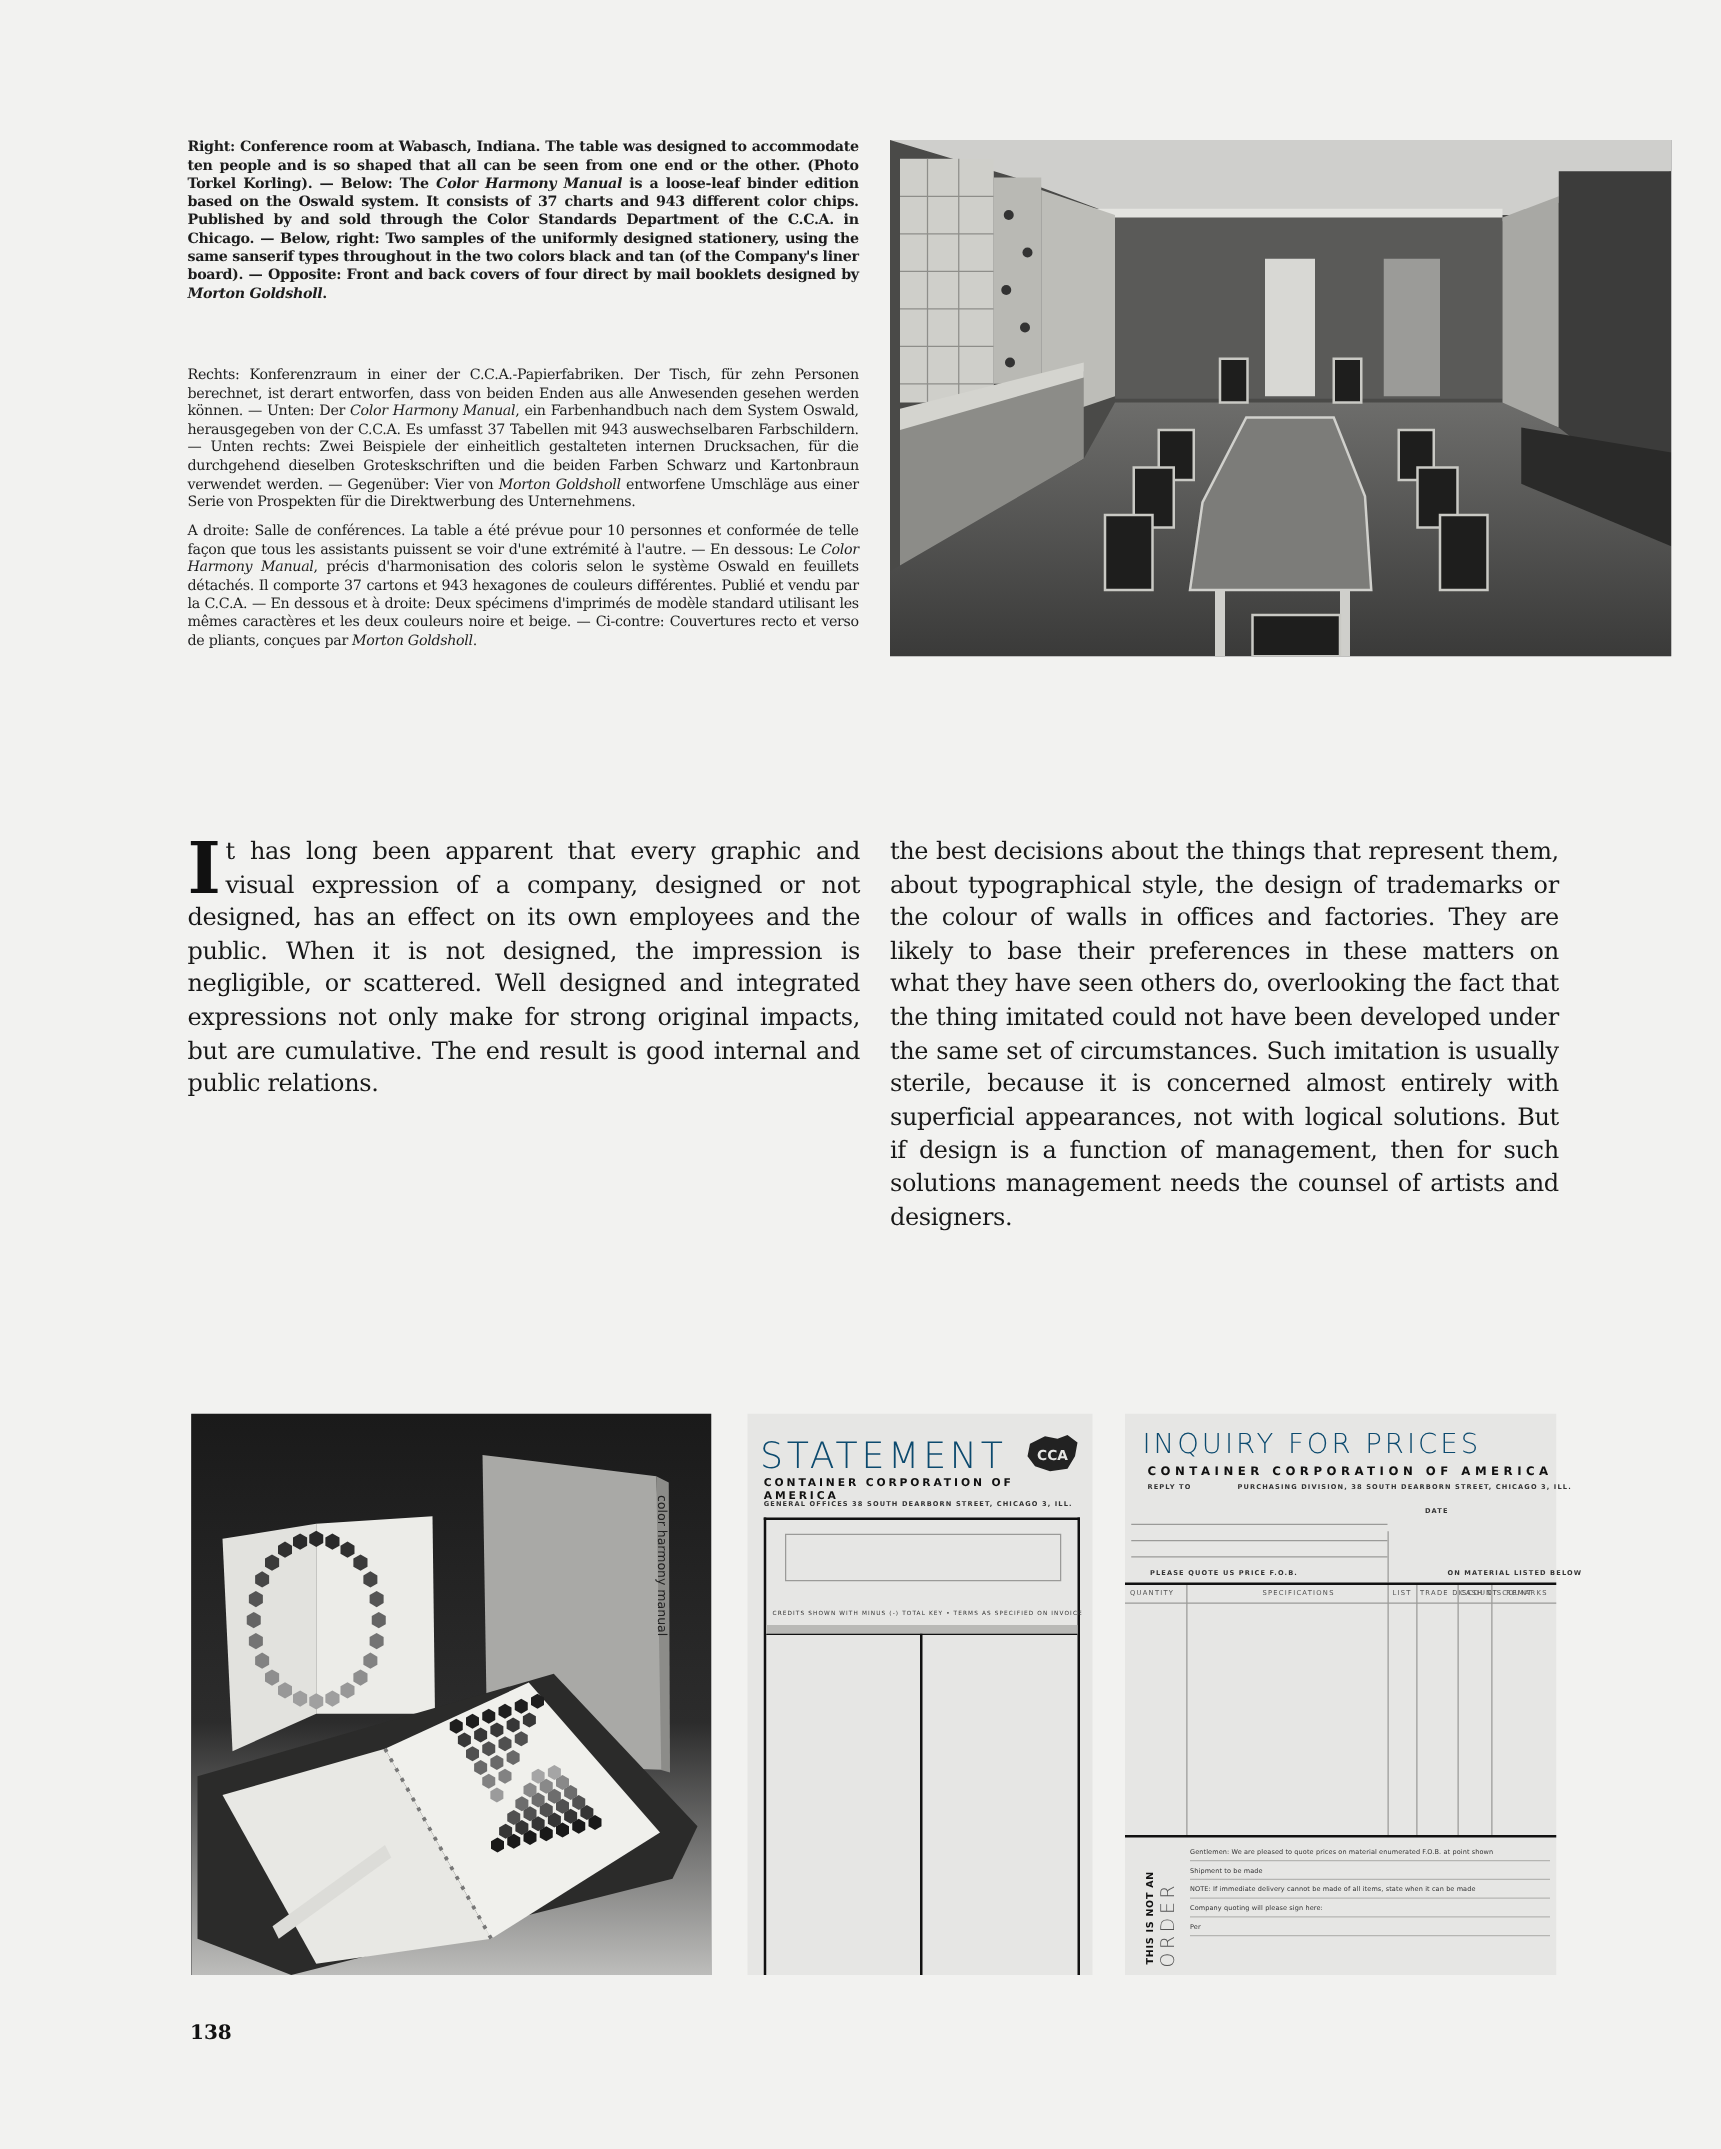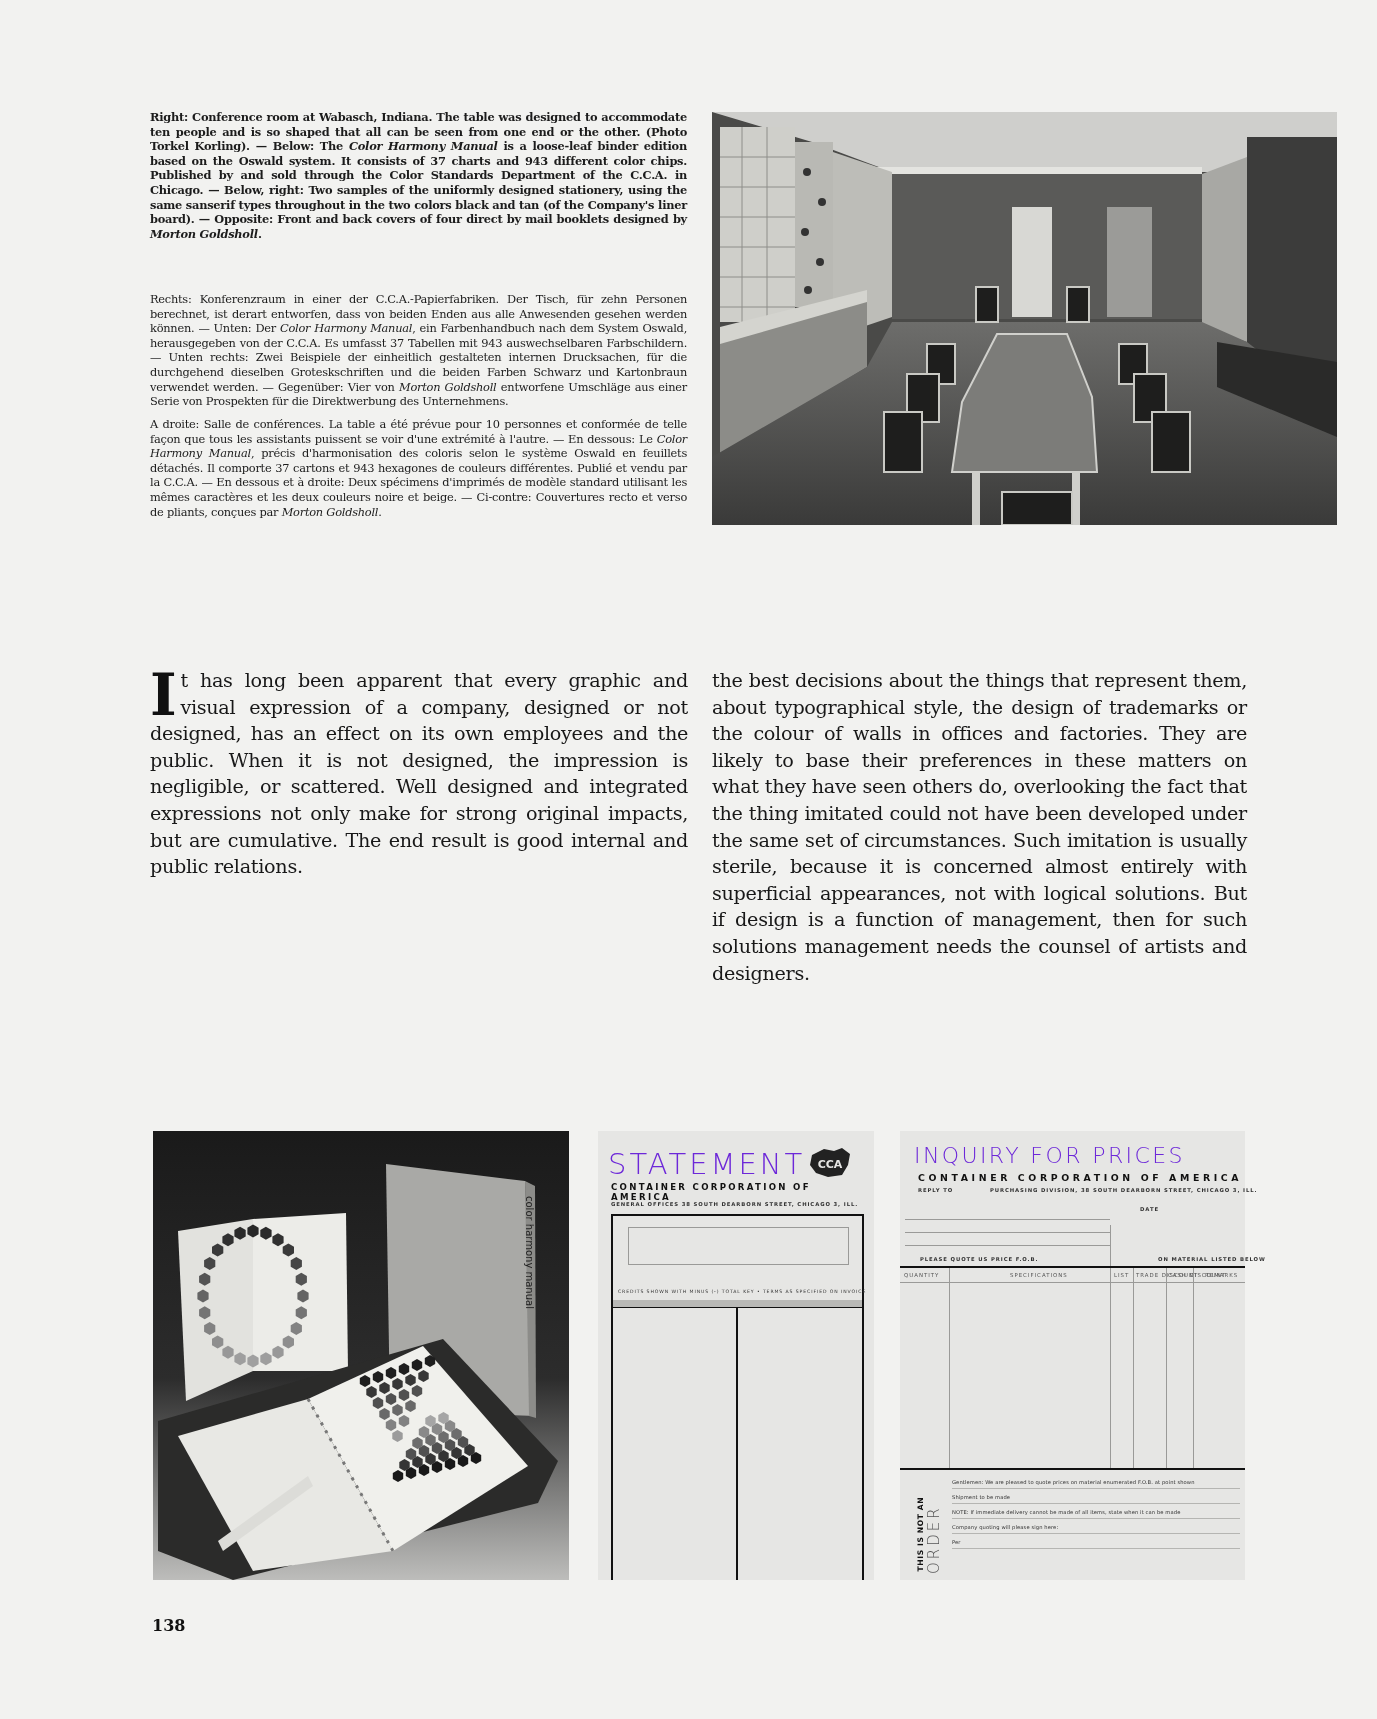--- a/index.html
+++ b/index.html
@@ -35,21 +35,21 @@
   .para + .para { text-indent:28px; }
   .dropcap {
     float:left; font-size:57px; line-height:48px; margin:3px 4px 0 0;
     font-family:"DejaVu Serif", serif; font-weight:bold; color:#111;
   }
 
   .form { background:#e6e6e4; font-family:"DejaVu Sans", sans-serif; color:#222; }
   #statement { left:598px; top:1131px; width:276px; height:449px; }
   #inquiry { left:900px; top:1131px; width:345px; height:449px; }
 
-  .form-title { position:absolute; font-weight:200; letter-spacing:3px; color:#6d28d9; font-family:"DejaVu Sans", sans-serif; }
+  .form-title { position:absolute; font-weight:200; letter-spacing:3px; color:#0c4a6e; font-family:"DejaVu Sans", sans-serif; }
   .corp { position:absolute; font-weight:bold; letter-spacing:2.6px; color:#111; font-size:9.2px; }
   .tiny { position:absolute; font-weight:bold; font-size:5.3px; letter-spacing:0.9px; color:#333; white-space:nowrap; }
   .rule { position:absolute; background:#111; }
   .thin { position:absolute; background:#9a9a98; }
 
   #page-num { left:152px; top:1616px; font-size:16px; font-weight:bold; font-family:"DejaVu Serif", serif; color:#111; }
 </style>
 </head>
 <body>
 
@@ -235,21 +235,21 @@
         <polygon points="302.2,298.0 297.0,301.0 291.8,298.0 291.8,292.0 297.0,289.0 302.2,292.0" fill="rgb(137,137,137)"></polygon>
         <polygon points="282.7,293.0 277.5,296.0 272.3,293.0 272.3,287.0 277.5,284.0 282.7,287.0" fill="rgb(165,165,165)"></polygon>
         <polygon points="295.7,290.0 290.5,293.0 285.3,290.0 285.3,284.0 290.5,281.0 295.7,284.0" fill="rgb(165,165,165)"></polygon>
       </g>
     <polygon points="65,410 155,345 160,355 70,420" fill="#dcdcd8"></polygon>
   </svg>
 </div>
 
 <div class="abs form" id="statement">
   <div class="form-title" style="left:10px;top:16px;font-size:29px;">STATEMENT</div>
-  <div style="position:absolute;left:208px;top:14px;width:48px;height:34px;">
+  <div style="position:absolute;left:220px;top:14px;width:48px;height:34px;">
     <svg width="48" height="34" viewBox="0 0 48 34">
       <path d="M6,10 L18,4 L28,6 L36,3 L44,9 L42,20 L36,30 L22,32 L10,28 L4,20 Z" fill="#222"></path>
       <text x="24" y="23" text-anchor="middle" font-size="11" font-weight="bold" fill="#e6e6e4" font-family="DejaVu Sans, sans-serif">CCA</text>
     </svg>
   </div>
   <div class="corp" style="left:13px;top:51px;font-size:8.6px;letter-spacing:2.3px;">CONTAINER CORPORATION OF AMERICA</div>
   <div class="tiny" style="left:13px;top:70px;">GENERAL OFFICES 38 SOUTH DEARBORN STREET, CHICAGO 3, ILL.</div>
   <div class="rule" style="left:13px;top:83px;width:253px;height:2px;"></div>
   <div class="rule" style="left:13px;top:83px;width:2px;height:366px;"></div>
   <div class="rule" style="left:264px;top:83px;width:2px;height:366px;"></div>

